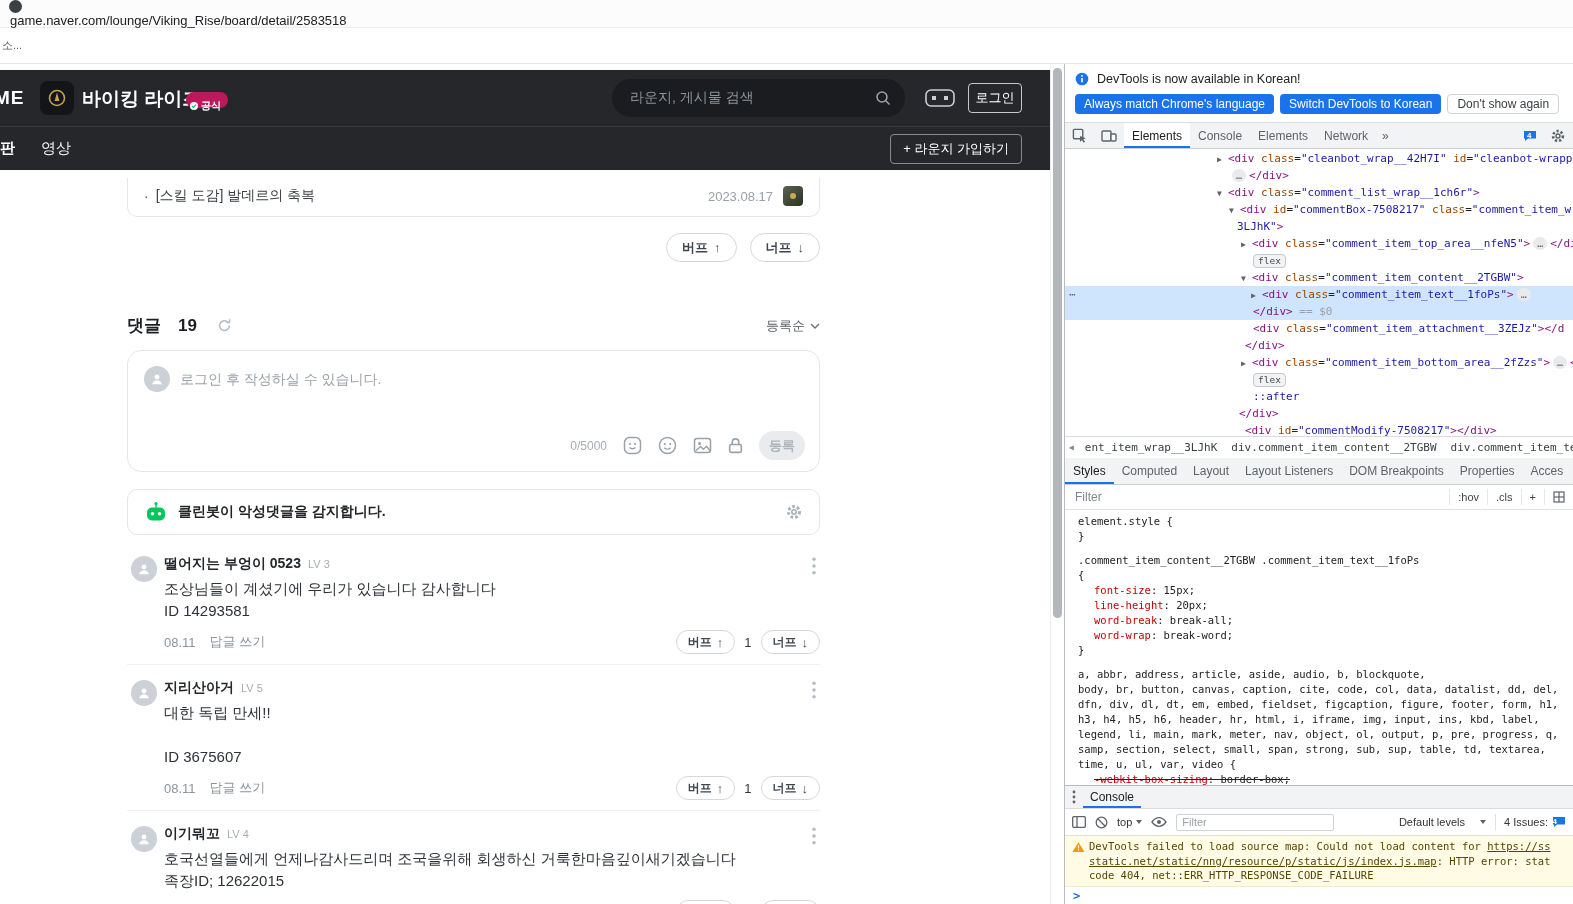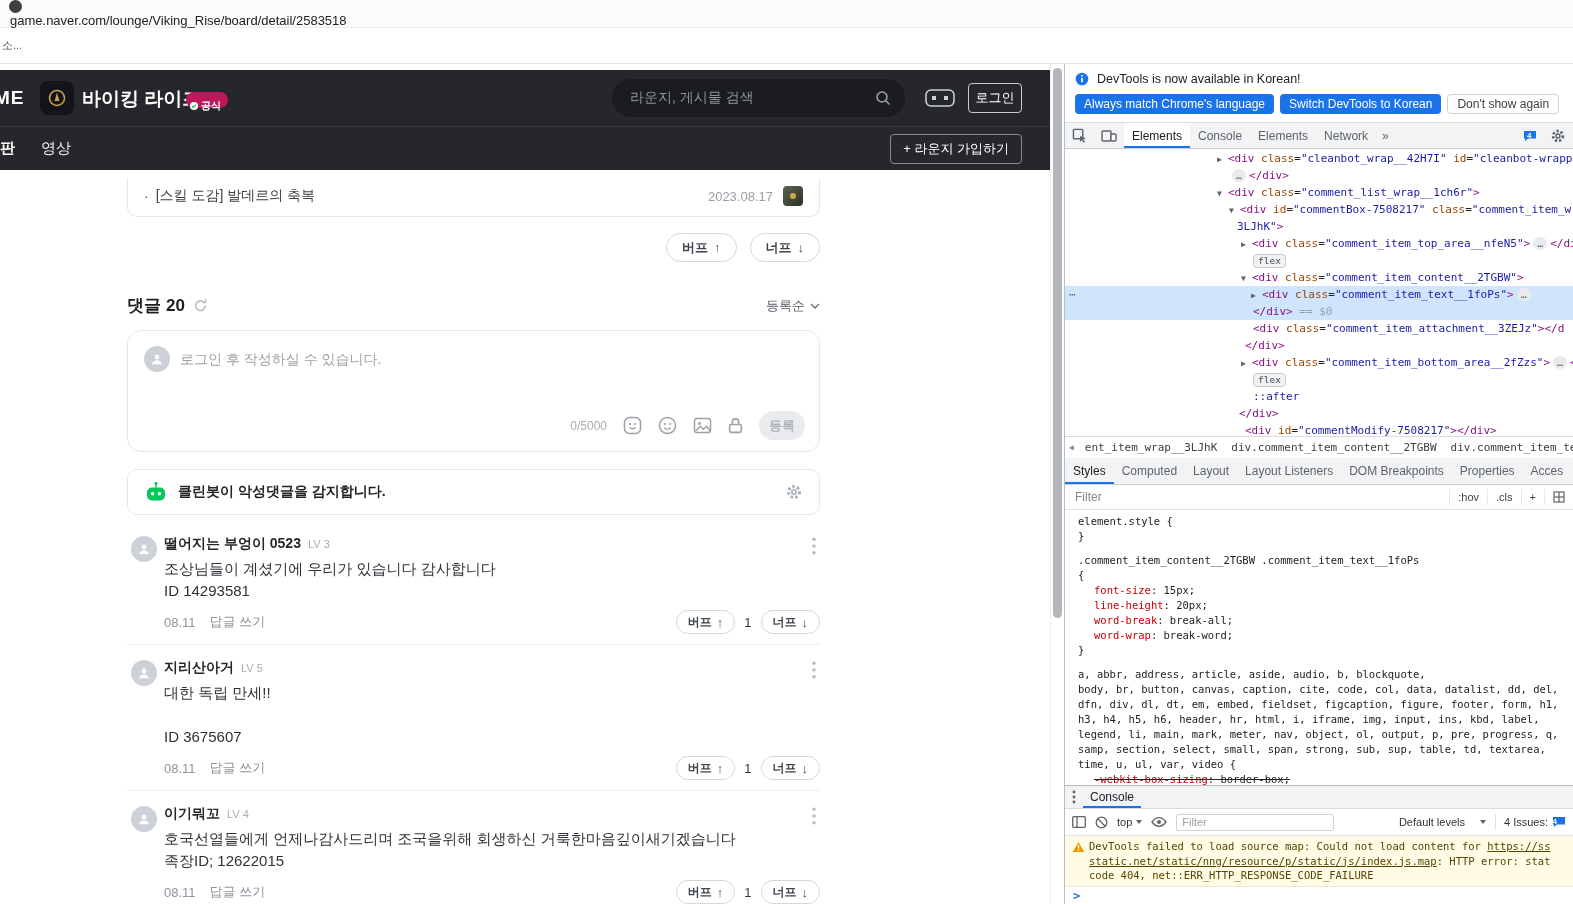--- a/index.html
+++ b/index.html
@@ -32,21 +32,21 @@
 .content{width:693px;margin-left:127px;padding-top:8px;}
 .post-box{border:1px solid #e5e8eb;border-top:none;border-radius:0 0 10px 10px;padding:8px 16px 10px;display:flex;align-items:center;}
 .p-bullet{color:#555;margin-right:7px;font-size:14px;}
 .p-title{font-size:14px;color:#3b4045;}
 .p-date{margin-left:auto;font-size:13px;color:#9aa0a6;}
 .p-thumb{width:20px;height:20px;border-radius:4px;margin-left:10px;background:linear-gradient(135deg,#5a644d,#2c3127);position:relative;}
 .p-thumb i{position:absolute;left:7px;top:7px;width:6px;height:6px;border-radius:50%;background:#cda84e;}
 .vote-row{margin-top:16px;display:flex;justify-content:flex-end;gap:13px;}
 .pill-lg{height:29px;padding:0 15px;border:1px solid #d4d8dc;border-radius:15px;background:#fff;display:flex;align-items:center;gap:6px;font-size:13px;font-weight:bold;color:#3e454d;}
 .pill-arrow{font-weight:bold;font-size:13px;color:#434b54;}
-.comments-head{margin-top:32px;display:flex;align-items:center;}
+.comments-head{margin-top:52px;display:flex;align-items:center;gap:12px;}
 .ch-label{font-size:17px;font-weight:800;color:#1d1f23;}
 .ch-count{font-size:17px;font-weight:800;color:#1d1f23;margin-left:5px;}
 .ch-refresh{margin-left:8px;}
 .ch-sort{margin-left:auto;display:flex;align-items:center;gap:5px;font-size:13px;color:#565b61;}
 .editor-box{margin-top:13px;border:1px solid #e4e7ea;border-radius:14px;height:122px;position:relative;background:#fff;}
 .ed-avatar{position:absolute;left:16px;top:15px;width:26px;height:26px;border-radius:50%;background:#ccd1d7;display:flex;align-items:center;justify-content:center;}
 .ed-ph{position:absolute;left:52px;top:20px;font-size:14px;color:#9aa1a8;}
 .ed-foot{position:absolute;right:14px;bottom:11px;display:flex;align-items:center;gap:16px;}
 .ed-counter{font-size:12px;color:#a7adb3;}
 .ed-submit{width:46px;height:29px;border-radius:15px;background:#e9ebee;color:#adb4bb;font-size:13px;font-weight:bold;display:flex;align-items:center;justify-content:center;}
@@ -230,21 +230,21 @@
         <span>버프</span>
           <span class="pill-arrow">↑</span>
       </div>
       <div class="pill-lg">
         <span>너프</span>
           <span class="pill-arrow">↓</span>
       </div>
     </div>
     <div class="comments-head">
       <span class="ch-label">댓글</span>
-      <span class="ch-count">20</span>
+      <span class="ch-count">19</span>
       <span class="ch-refresh">
           <svg width="15" height="15" viewBox="0 0 16 16">
             <path d="M13.2 8a5.2 5.2 0 1 1-1.6-3.7" fill="none" stroke="#b4bac1" stroke-width="1.6"></path>
             <path d="M13.4 1.4v3.4H10" fill="none" stroke="#b4bac1" stroke-width="1.6"></path>
           </svg>
         </span>
       <span class="ch-sort">
         <span>등록순</span>
         <svg width="10" height="6" viewBox="0 0 10 6">
             <path d="M1 1l4 4 4-4" stroke="#6b7177" stroke-width="1.4" fill="none"></path>

